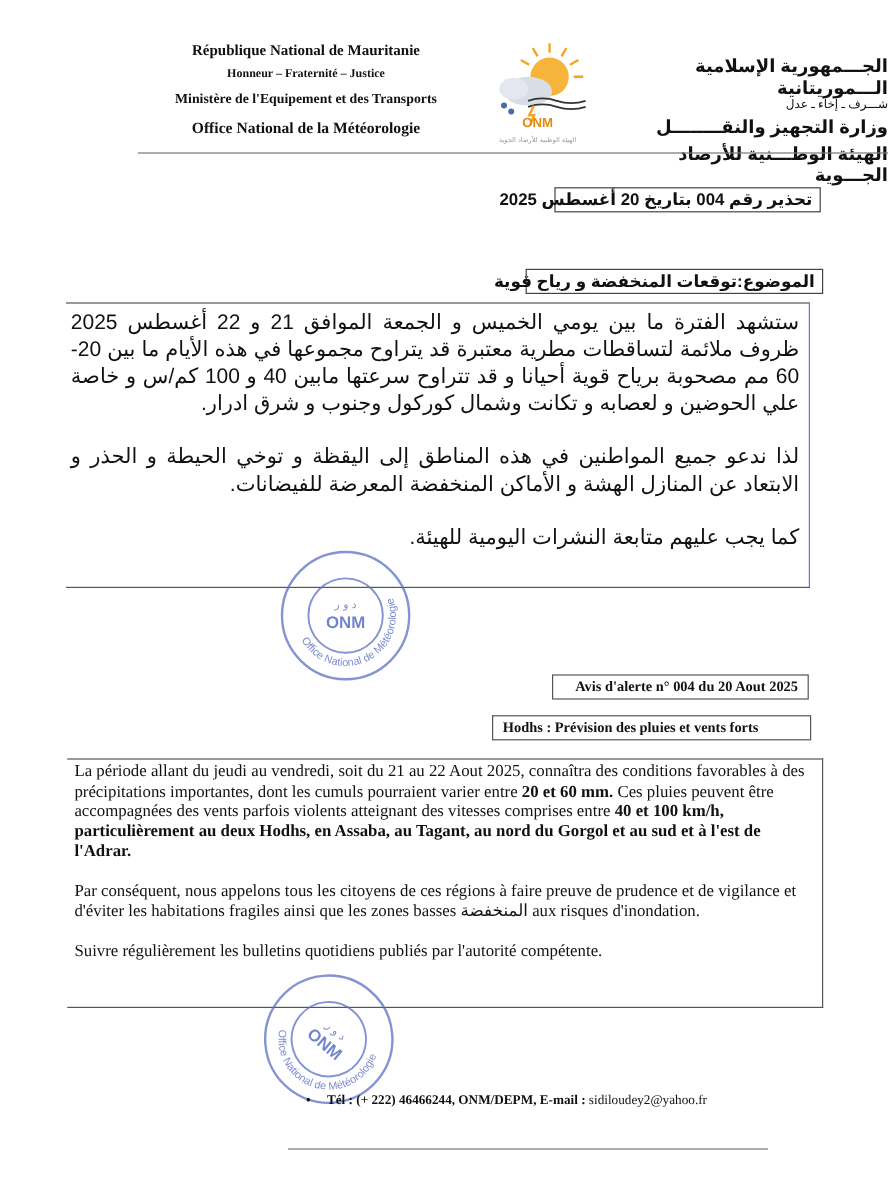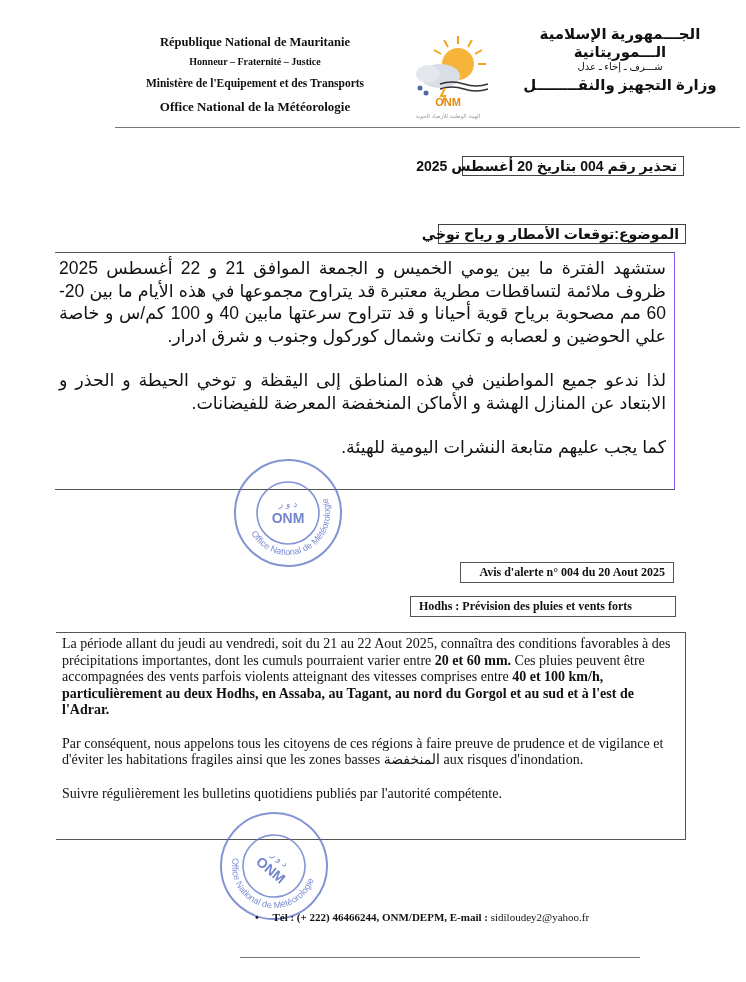--- a/index.html
+++ b/index.html
@@ -9,21 +9,21 @@
   .abs { position:absolute; }
 
   
   .hdr-fr { left:115px; top:35px; width:280px; text-align:center; font-weight:bold; }
   .hdr-fr .l1 { font-size:12.5px; margin-bottom:6px; }
   .hdr-fr .l2 { font-size:10px; margin-bottom:10px; }
   .hdr-fr .l3 { font-size:11.5px; margin-bottom:10px; }
   .hdr-fr .l4 { font-size:13px; }
 
   
-  .hdr-ar { left:500px; top:25px; width:240px; text-align:center; font-weight:bold; direction:rtl; }
+  .hdr-ar { left:500px; top:46px; width:240px; text-align:right; font-weight:bold; direction:rtl; }
   .hdr-ar .l1 { font-size:15px; margin-bottom:0px; }
   .hdr-ar .l2 { font-size:10px; font-weight:normal; margin-bottom:4px; }
   .hdr-ar .l3 { font-size:15px; margin-bottom:4px; }
   .hdr-ar .l4 { font-size:15px; }
 
   .logo { left:400px; top:34px; width:95px; height:88px; }
   .hdr-line { left:115px; top:127px; width:625px; height:0; border-top:1.5px solid #777; }
 
   
   .ar-box { border:1px solid #444; direction:rtl; font-weight:bold; font-size:14px; padding:1px 6px; white-space:nowrap; }
@@ -82,26 +82,27 @@
     <path d="M45 54 l-4 8 h4 l-3 8" stroke="#f4a420" fill="none" stroke-width="2"></path>
     <text x="48" y="72" font-size="11" font-weight="bold" fill="#e08a10" text-anchor="middle" font-family="Liberation Sans, sans-serif">ONM</text>
     <text x="48" y="84" font-size="5.5" fill="#999" text-anchor="middle" font-family="DejaVu Sans, sans-serif">الهيئة الوطنية للأرصاد الجوية</text>
   </svg>
 </div>
 
 <div class="abs hdr-ar sans">
   <div class="l1">الجـــمهورية الإسلامية الـــموريتانية</div>
   <div class="l2">شـــرف ـ إخاء ـ عدل</div>
   <div class="l3">وزارة التجهيز والنقــــــــل</div>
+  <div class="l4">الهيئة الوطـــنية للأرصاد الجـــوية</div>
 </div>
 
 <div class="abs hdr-line"></div>
 
 <div class="abs ar-box ar-ref sans">تحذير رقم 004 بتاريخ 20 أغسطس 2025</div>
-<div class="abs ar-box ar-subj sans">الموضوع:توقعات الأمطار و رياح توخي</div>
+<div class="abs ar-box ar-subj sans">الموضوع:توقعات المنخفضة و رياح قوية</div>
 
 <div class="abs ar-body sans">
   <p>ستشهد الفترة ما بين يومي الخميس و الجمعة الموافق 21 و 22 أغسطس 2025 ظروف ملائمة لتساقطات مطرية معتبرة قد يتراوح مجموعها في هذه الأيام ما بين 20-60 مم مصحوبة برياح قوية أحيانا و قد تتراوح سرعتها مابين 40 و 100 كم/س و خاصة علي الحوضين و لعصابه و تكانت وشمال كوركول وجنوب و شرق ادرار.</p>
   <p>لذا ندعو جميع المواطنين في هذه المناطق إلى اليقظة و توخي الحيطة و الحذر و الابتعاد عن المنازل الهشة و الأماكن المنخفضة المعرضة للفيضانات.</p>
   <p>كما يجب عليهم متابعة النشرات اليومية للهيئة.</p>
 </div>
 
 <div class="abs stamp stamp1">
   <svg width="112" height="112" viewBox="0 0 112 112">
     <defs>

